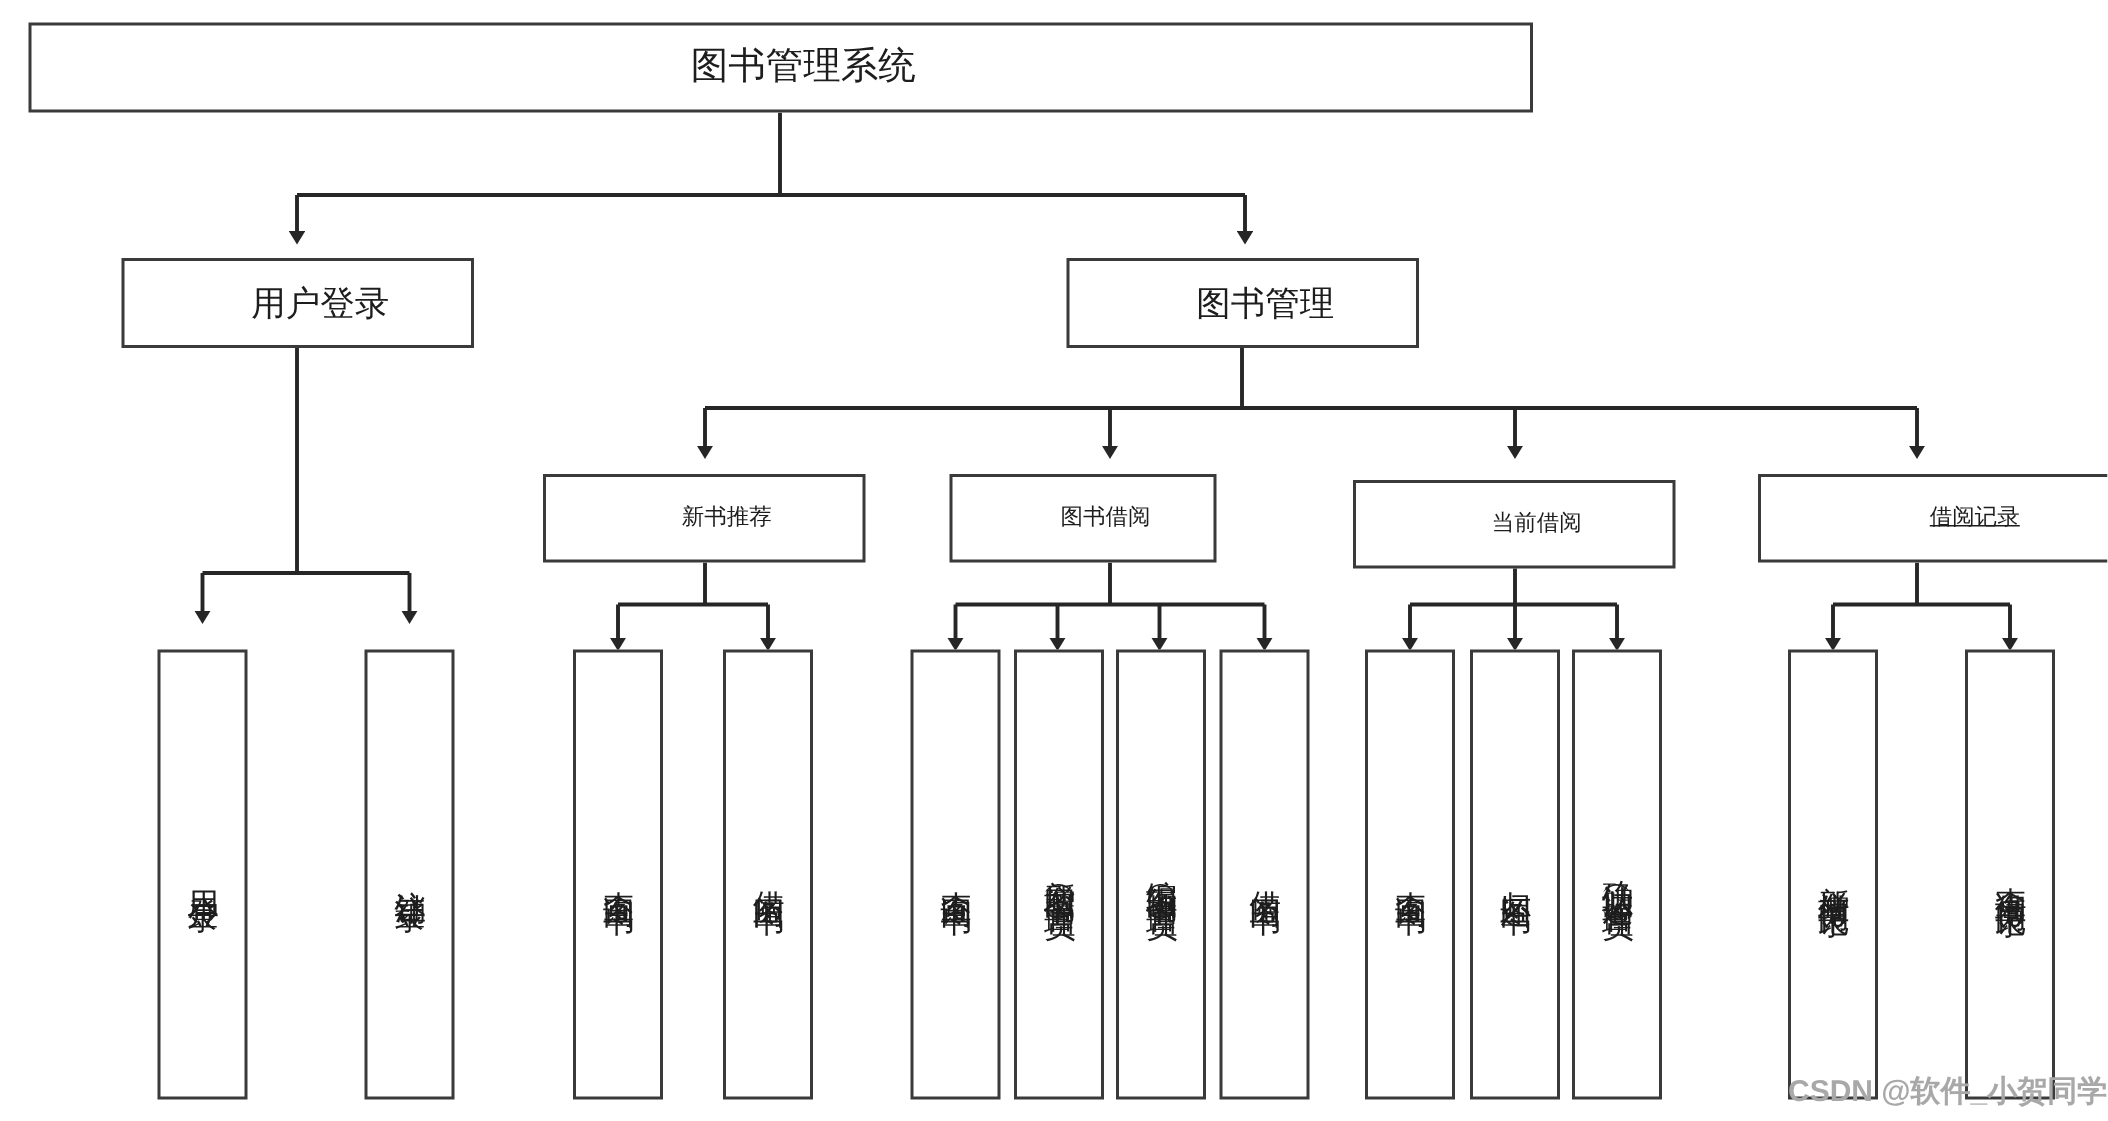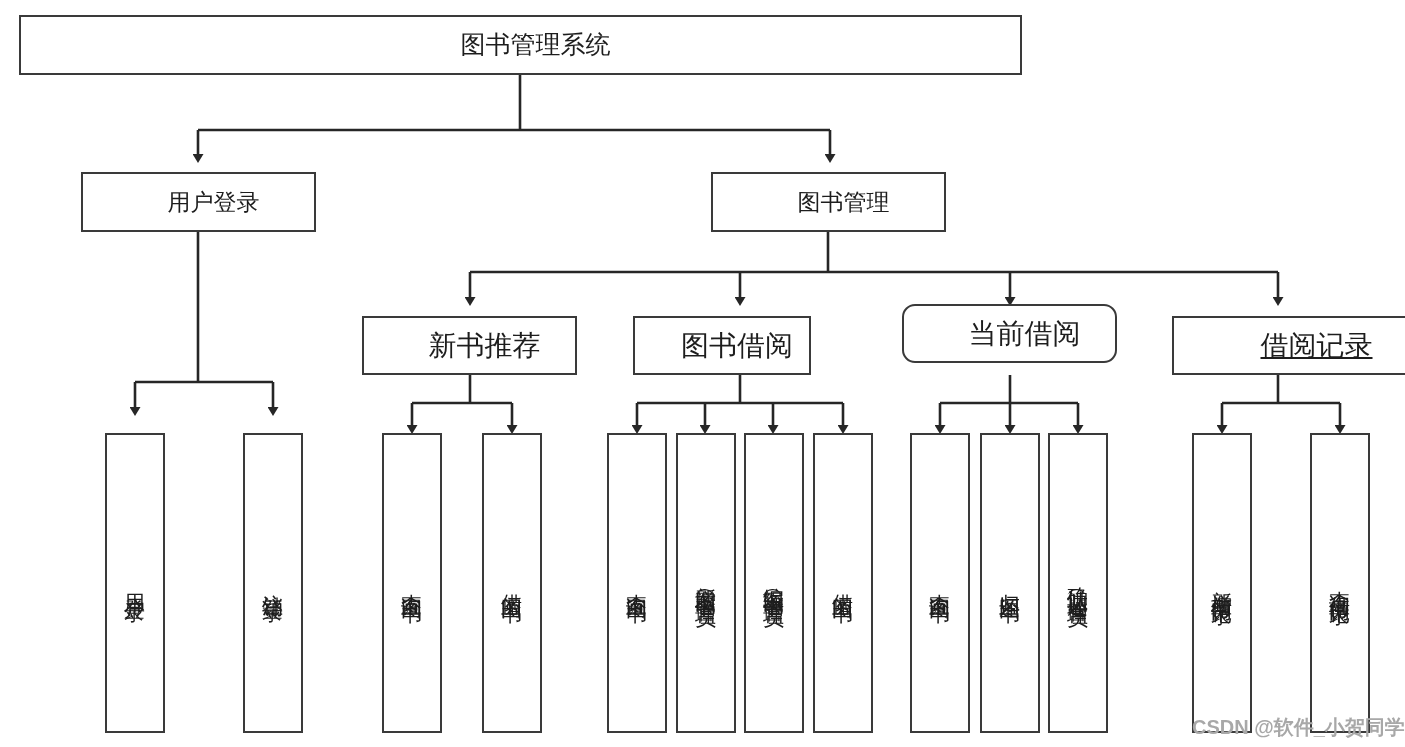--- a/index.html
+++ b/index.html
@@ -41,21 +41,21 @@
     color: #1d1d1d;
     padding-left: 30px;
   }
   .node.root {
     font-size: 25px;
   }
   .node.lvl2 {
     font-size: 23px;
   }
   .node.lvl3 {
-    font-size: 28px;
+    font-size: 15px;
   }
   
   .node.leaf {
     font-size: 21px;
     padding: 0;
   }
   .node.leaf .vtext {
     writing-mode: vertical-rl;
     text-orientation: upright;
     letter-spacing: 3px;
@@ -142,21 +142,21 @@
   </div>
 
   <div class="node lvl3" style="left:362px; top:316px; width:215px; height:59px;">
     <span>新书推荐</span>
   </div>
 
   <div class="node lvl3" style="left:633px; top:316px; width:178px; height:59px;">
     <span>图书借阅</span>
   </div>
 
-  <div class="node lvl3" style="left:902px; top:304px; width:215px; height:59px;border-radius:13px;">
+  <div class="node lvl3" style="left:902px; top:320px; width:215px; height:59px;">
     <span>当前借阅</span>
   </div>
 
   <div class="node lvl3" style="left:1172px; top:316px; width:259px; height:59px;text-decoration:underline;">
     <span>借阅记录</span>
   </div>
 
   <div class="node leaf" style="left:105px; top:433px; width:60px; height:300px;">
     <span class="vtext">用户登录</span>
   </div>

